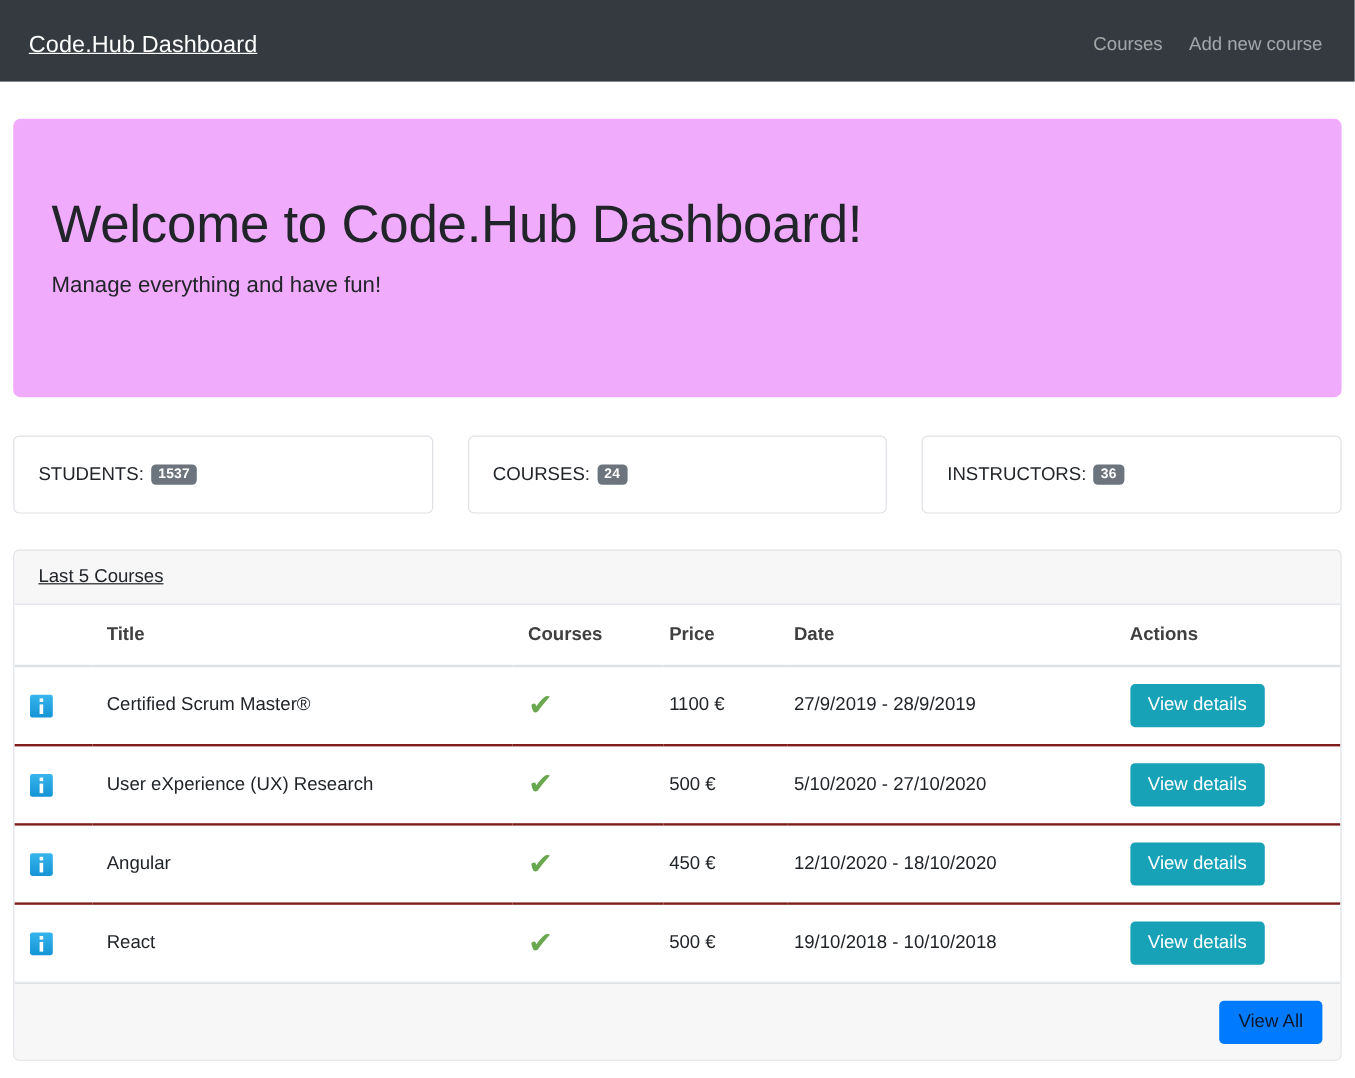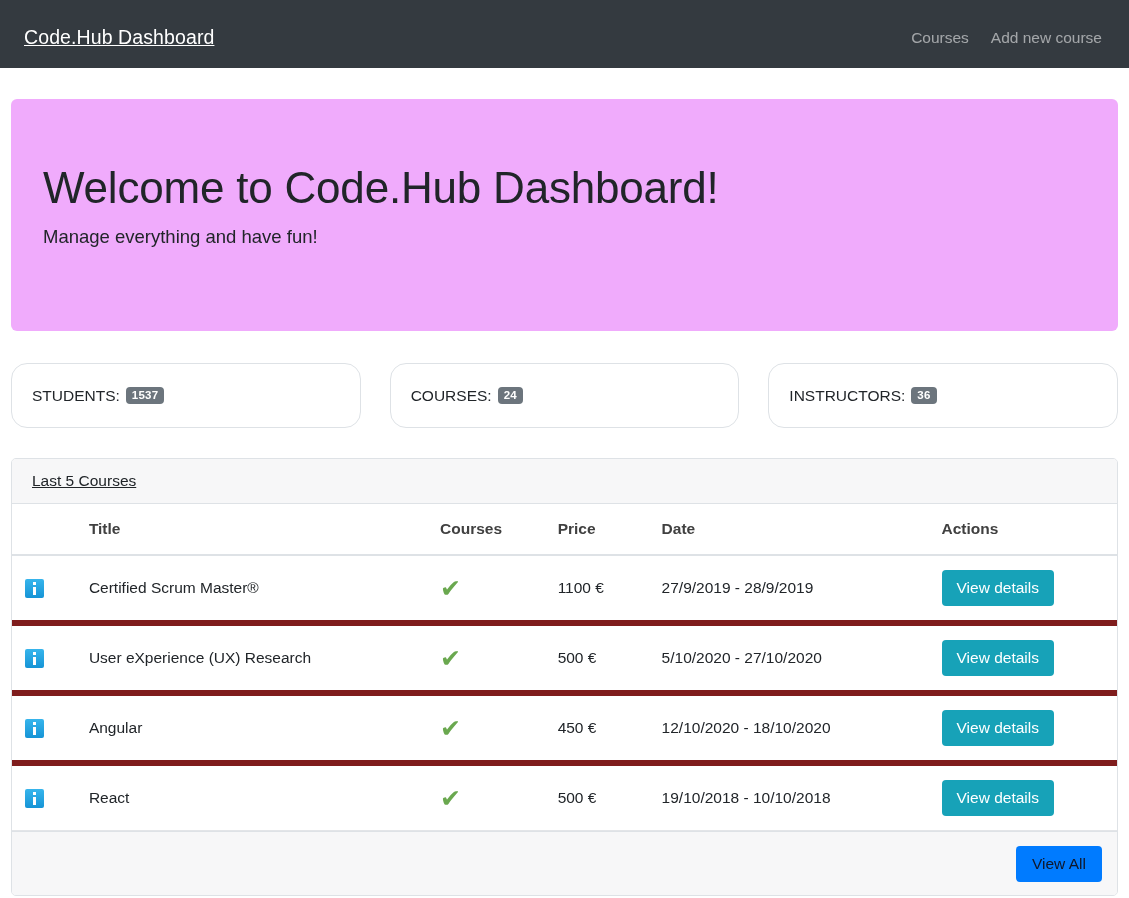--- a/index.html
+++ b/index.html
@@ -78,21 +78,21 @@
   
   .stats-row {
     margin-top: 32px;
     display: flex;
     gap: 29px;
   }
   .stat-card {
     flex: 1 1 0;
     background: #ffffff;
     border: 1px solid #dee2e6;
-    border-radius: 16px;
+    border-radius: 5px;
     height: 65px;
     display: flex;
     align-items: center;
     padding: 0 20px;
   }
   .stat-label {
     font-size: 15.5px;
     color: #212529;
     white-space: nowrap;
   }
@@ -128,21 +128,21 @@
   }
   table.courses {
     width: 100%;
     border-collapse: collapse;
     table-layout: fixed;
   }
   table.courses th,
   table.courses td {
     text-align: left;
     vertical-align: middle;
-    border-bottom: 6px solid #7f1d1d;
+    border-bottom: 2px solid #7f1d1d;
   }
   table.courses th {
     font-size: 15.5px;
     font-weight: bold;
     color: #404040;
     padding: 16px 8px 16px 8px;
     border-bottom: 2px solid #dee2e6;
   }
   table.courses td {
     font-size: 15.5px;

